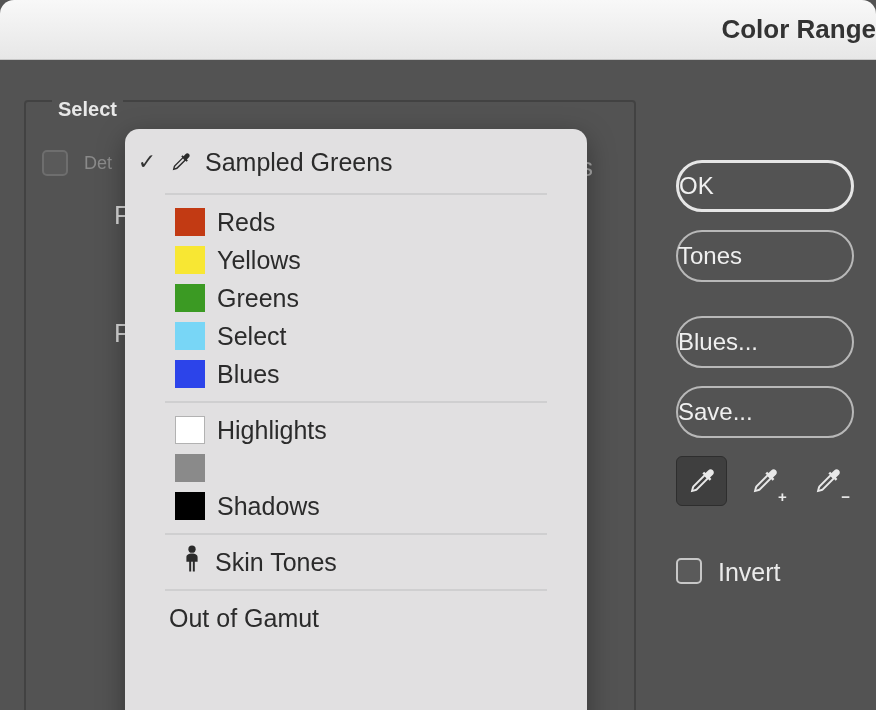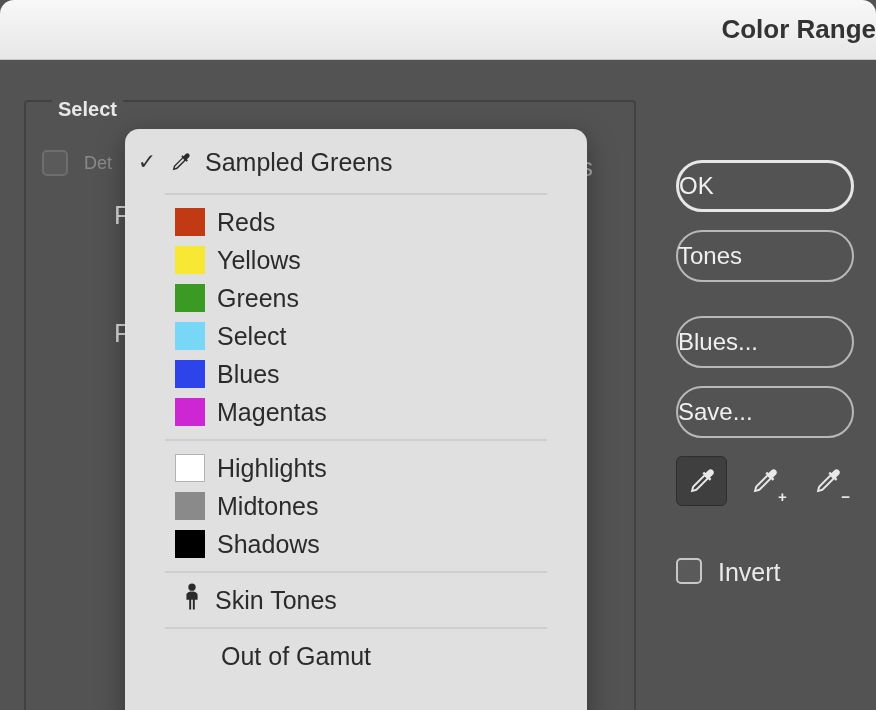--- a/index.html
+++ b/index.html
@@ -90,21 +90,21 @@
   .p-item {
     display: flex; align-items: center; height: 38px; padding-left: 12px; gap: 12px;
     font-size: 25px; color: #2b2b2b; cursor: pointer;
   }
   .p-item.header { height: 46px; padding-left: 12px; }
   .p-item .check { width: 20px; display: inline-flex; justify-content: center; font-size: 22px; color: #333; }
   .p-item .eyedrop-mini { width: 24px; display: inline-flex; justify-content: center; }
   .swatch { width: 30px; height: 28px; flex-shrink: 0; margin-left: 38px; }
   .swatch.bordered { border: 1px solid #b2b2b2; }
   .p-item.skin { padding-left: 56px; }
-  .p-item.gamut { padding-left: 96px; }
+  .p-item.gamut { padding-left: 44px; }
 
 </style>
 </head>
 <body>
 
 <div class="titlebar">
   <span>Color Range</span>
 </div>
 
 <div class="dialog-body">
@@ -188,34 +188,29 @@
           <span>Greens</span>
         </div>
         <div class="p-item">
           <div class="swatch" style="background: rgb(120, 214, 246);"></div>
           <span>Select</span>
         </div>
         <div class="p-item">
           <div class="swatch" style="background: rgb(44, 68, 234);"></div>
           <span>Blues</span>
         </div>
-        <div class="p-item">
-          <div class="swatch" style="background: rgb(204, 39, 210);"></div>
-          <span>Magentas</span>
-        </div>
       </div>
     <hr>
     <div id="tones-list">
         <div class="p-item">
           <div class="swatch bordered" style="background: rgb(255, 255, 255);"></div>
           <span>Highlights</span>
         </div>
         <div class="p-item">
           <div class="swatch" style="background: rgb(138, 138, 138);"></div>
-          <span>Midtones</span>
         </div>
         <div class="p-item">
           <div class="swatch" style="background: rgb(0, 0, 0);"></div>
           <span>Shadows</span>
         </div>
       </div>
     <hr>
     <div class="p-item skin">
       <span>
         <svg width="22" height="28" viewBox="0 0 14 20">

